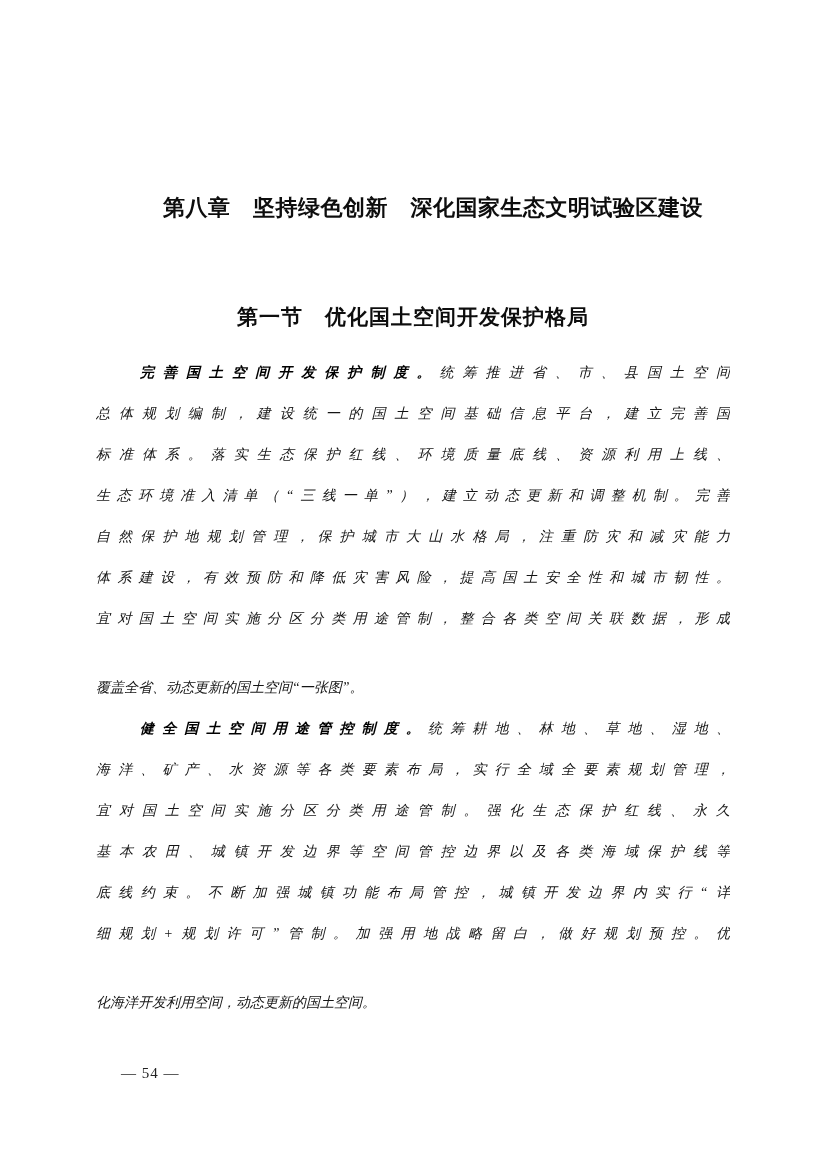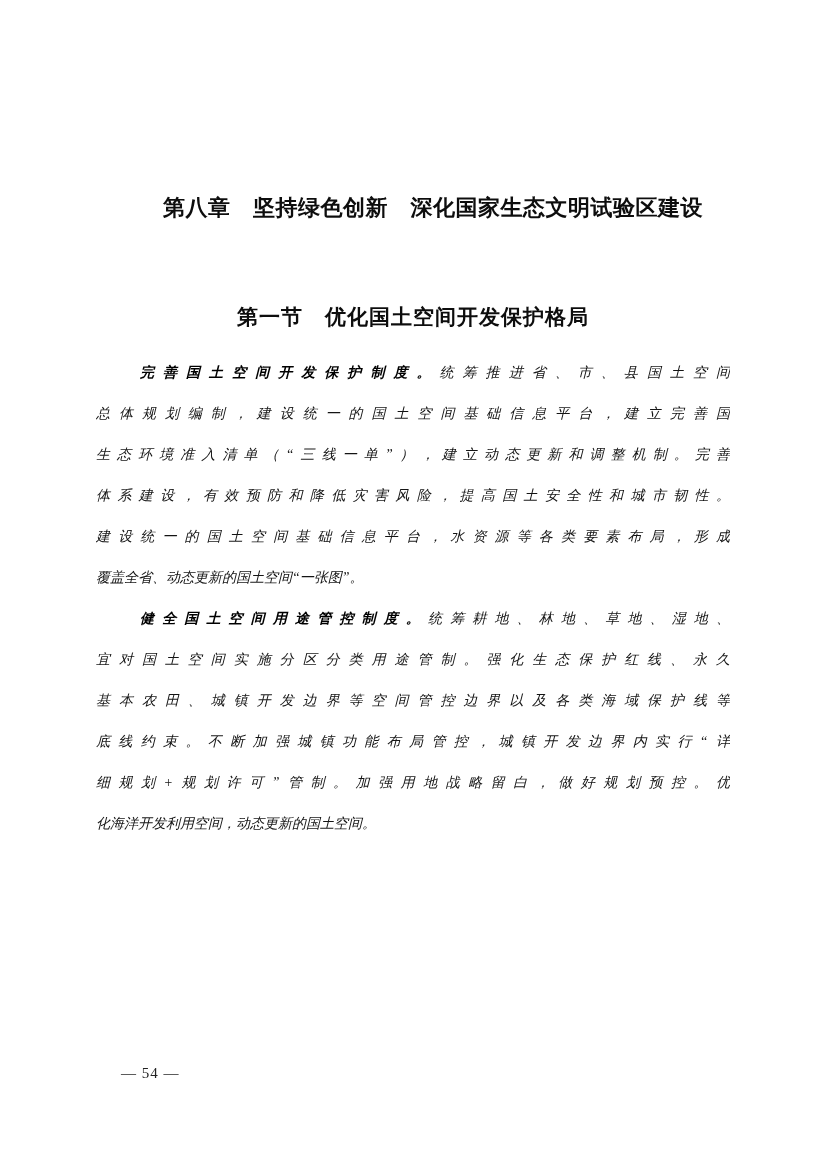--- a/index.html
+++ b/index.html
@@ -56,20 +56,21 @@
     text-align-last: justify;
     text-justify: inter-character;
     overflow: hidden;
     white-space: nowrap;
   }
   .line.first-line { text-indent: 44px; }
   .line.last-line {
     text-align: center;
     text-align-last: left;
     white-space: normal;
+    margin-top: 28px;
   }
   .lead { font-weight: bold; color: #000000; }
   .page-number {
     position: absolute;
     top: 1061px;
     left: 121px;
     font-size: 15px;
     line-height: 24px;
     letter-spacing: 1px;
     color: #222222;
@@ -84,30 +85,33 @@
 
   <div class="section-title">第一节　优化国土空间开发保护格局</div>
 
   <div class="body-block">
 
     <div class="paragraph">
       <div class="line first-line">
         <span class="lead">完善国土空间开发保护制度。</span><span>统筹推进省、市、县国土空间</span>
       </div>
       <div class="line">总体规划编制，建设统一的国土空间基础信息平台，建立完善国</div>
+      <div class="line">标准体系。落实生态保护红线、环境质量底线、资源利用上线、</div>
       <div class="line">生态环境准入清单（“三线一单”），建立动态更新和调整机制。完善</div>
+      <div class="line">自然保护地规划管理，保护城市大山水格局，注重防灾和减灾能力</div>
       <div class="line">体系建设，有效预防和降低灾害风险，提高国土安全性和城市韧性。</div>
-      <div class="line">建设统一的国土空间基础信息平台，水资源等各类要素布局，形成</div>
+      <div class="line">宜对国土空间实施分区分类用途管制，整合各类空间关联数据，形成</div>
       <div class="line last-line">覆盖全省、动态更新的国土空间“一张图”。</div>
     </div>
 
     <div class="paragraph">
       <div class="line first-line">
         <span class="lead">健全国土空间用途管控制度。</span><span>统筹耕地、林地、草地、湿地、</span>
       </div>
+      <div class="line">海洋、矿产、水资源等各类要素布局，实行全域全要素规划管理，</div>
       <div class="line">宜对国土空间实施分区分类用途管制。强化生态保护红线、永久</div>
       <div class="line">基本农田、城镇开发边界等空间管控边界以及各类海域保护线等</div>
       <div class="line">底线约束。不断加强城镇功能布局管控，城镇开发边界内实行“详</div>
       <div class="line">细规划+规划许可”管制。加强用地战略留白，做好规划预控。优</div>
       <div class="line last-line">化海洋开发利用空间，动态更新的国土空间。</div>
     </div>
 
   </div>
 
   <div class="page-number">— 54 —</div>

